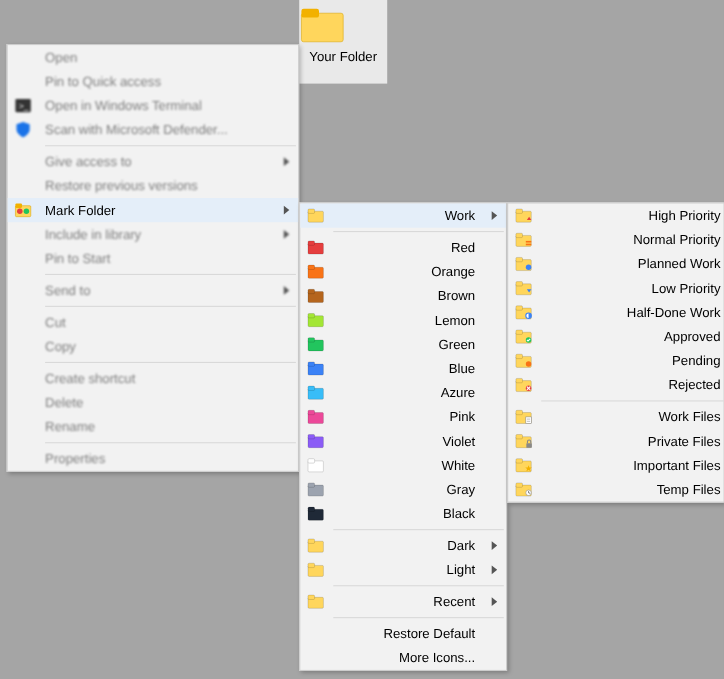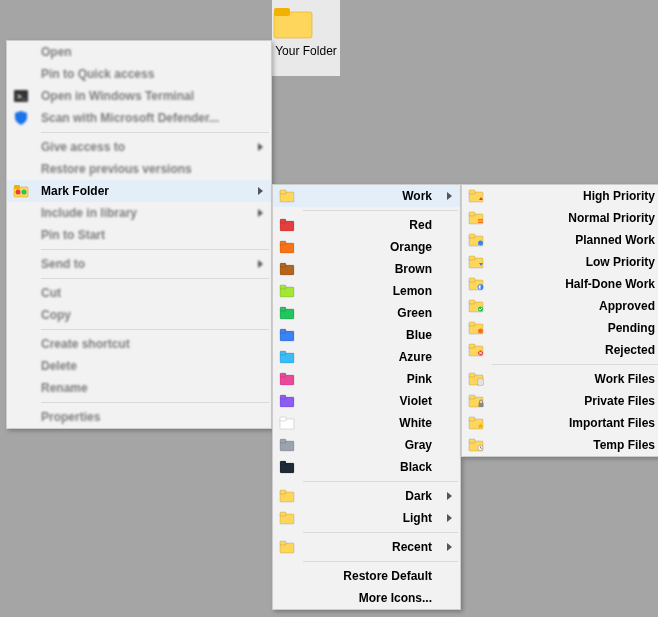--- a/index.html
+++ b/index.html
@@ -9,21 +9,21 @@
     background: #a5a5a5;
     width: 658px;
     height: 617px;
     position: relative;
     overflow: hidden;
   }
   .desktop-icon {
     position: absolute;
     left: 272px;
     top: 0px;
-    width: 68px;
+    width: 80px;
     height: 76px;
     text-align: center;
     background: #e9e9e9;
     padding-top: 6px;
   }
   .desktop-icon .big-folder { margin: 0 auto; }
   .desktop-icon .label { margin-top: 4px; font-size: 12px; color: #000; }
   .menu {
     position: absolute;
     background: #f2f2f2;
@@ -33,21 +33,20 @@
   .menu1 { left: 6px; top: 40px; width: 266px; }
   .menu2 { left: 272px; top: 184px; width: 189px; }
   .menu3 { left: 461px; top: 184px; width: 223px; }
   .item {
     height: 22px;
     display: flex;
     align-items: center;
     padding: 0 28px 0 6px;
     position: relative;
     color: #000;
-    font-weight: bold;
   }
   .menu1 .item { padding-left: 34px; }
   .menu2 .item, .menu3 .item { padding-left: 30px; justify-content: flex-end; }
   .item.hover { background: #e4eef9; }
   .item.blur { color: #7e7e7e; filter: blur(1.2px); }
   .item .ico { position: absolute; left: 6px; top: 3px; width: 16px; height: 16px; }
   .item .arrow {
     position: absolute; right: 8px; top: 7px;
     width: 0; height: 0;
     border-top: 4px solid transparent;

